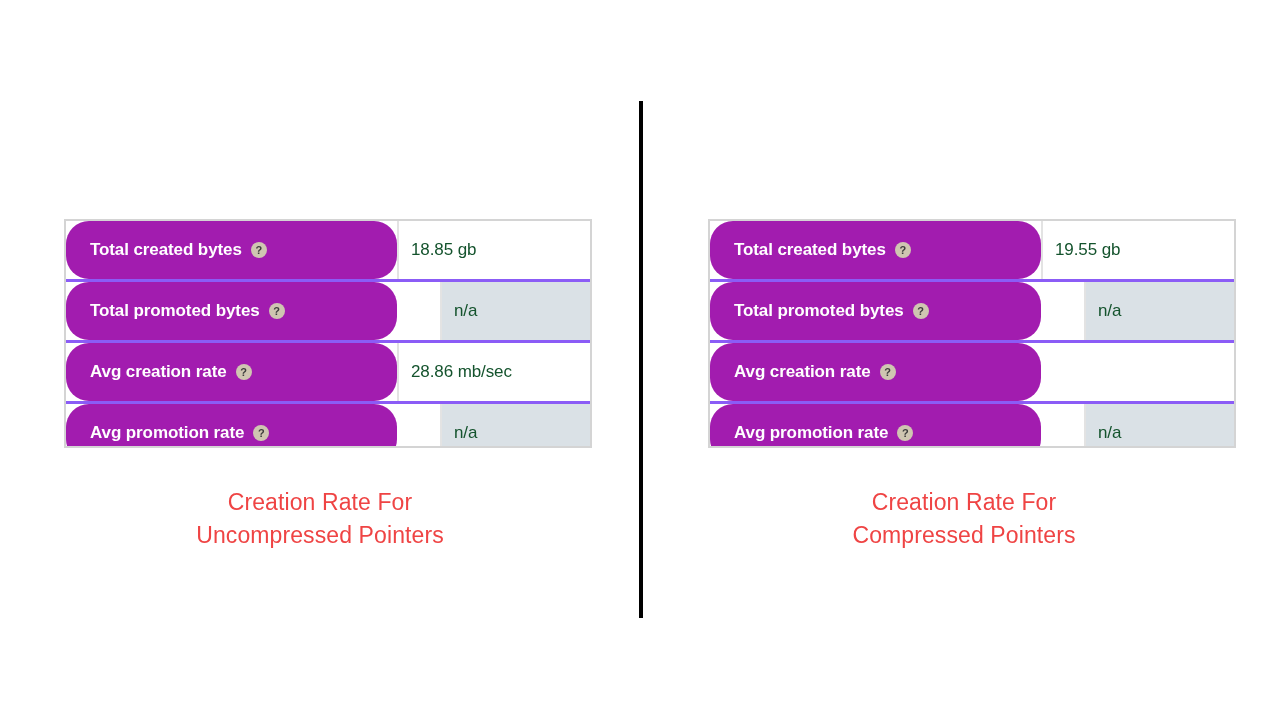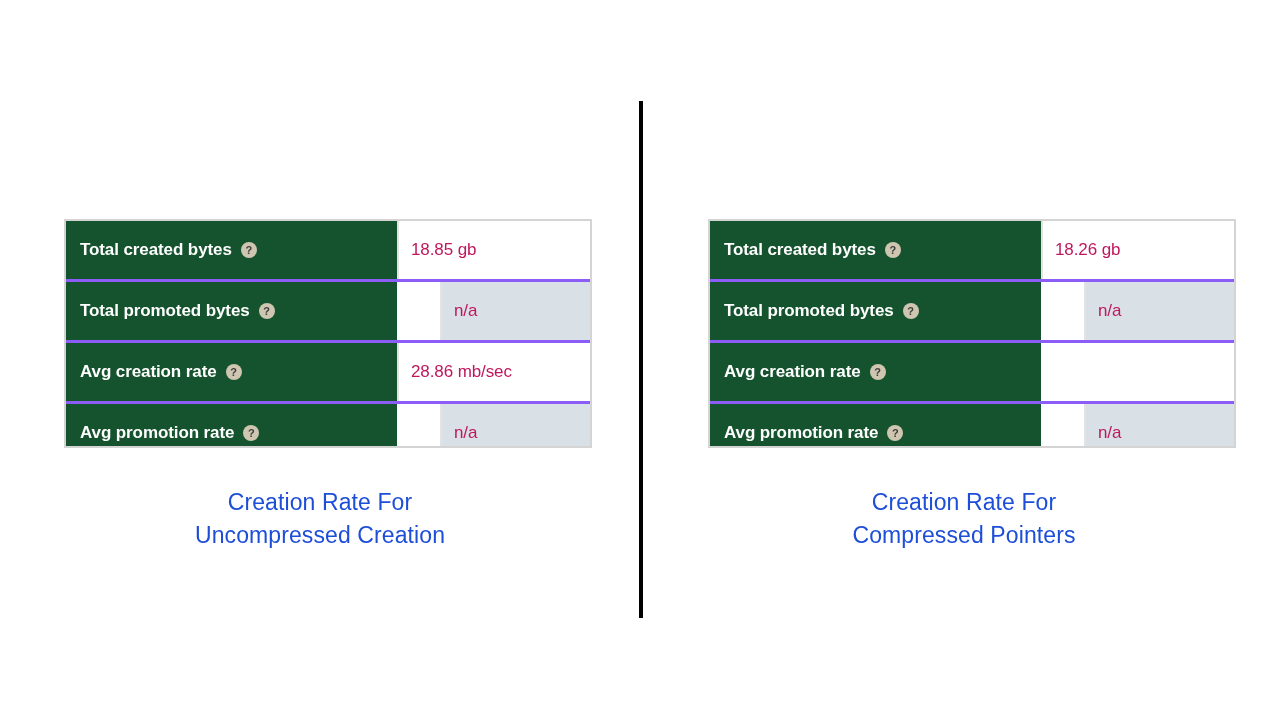--- a/index.html
+++ b/index.html
@@ -61,30 +61,31 @@
     display: flex;
     height: 58px;
     align-items: stretch;
   }
   .metrics-row + .metrics-row {
     border-top: 3px solid #8b5cf6;
     text-align: right;
   }
 
   .metric-label {
-    background: #14532d;
+    background: #a21caf;
     color: #ffffff;
     font-size: 17px;
     font-weight: bold;
     display: flex;
     align-items: center;
-    padding-left: 14px;
+    padding-left: 24px;
     box-sizing: border-box;
     flex: 0 0 331px;
     letter-spacing: -0.1px;
+    border-radius: 23px;
   }
   .panel-right .metric-label {
     flex: 0 0 331px;
   }
 
   .metric-label .label-text {
     white-space: nowrap;
   }
 
   
@@ -108,39 +109,39 @@
   }
 
   .metric-value {
     flex: 1 1 auto;
     display: flex;
     align-items: center;
     padding-left: 12px;
     box-sizing: border-box;
     font-size: 17px;
     font-weight: normal;
-    color: #be185d;
+    color: #14532d;
     background: #ffffff;
     border-left: 2px solid #e3e3e3;
     letter-spacing: -0.1px;
   }
   .metric-value.alt {
     background: #dae1e6;
     margin-left: 43px;
   }
 
   
   .caption {
     position: absolute;
     top: 486px;
     width: 100%;
     text-align: center;
     font-size: 23px;
     line-height: 33px;
-    color: #1d4ed8;
+    color: #ef4444;
     font-family: "Liberation Sans", sans-serif;
     letter-spacing: 0.1px;
   }
   .panel-right .caption {
     left: 4px;
   }
   .caption .cap-line {
     display: block;
   }
 </style>
@@ -182,35 +183,35 @@
         <span class="label-text">Avg promotion rate</span>
         <span class="help-icon">?</span>
       </div>
       <div class="metric-value alt">n/a</div>
     </div>
 
   </div>
 
   <div class="caption">
     <span class="cap-line">Creation Rate For</span>
-    <span class="cap-line">Uncompressed Creation</span>
+    <span class="cap-line">Uncompressed Pointers</span>
   </div>
 
 </section>
 
 <section class="panel panel-right">
 
   <div class="metrics-table">
 
     <div class="metrics-row">
       <div class="metric-label">
         <span class="label-text">Total created bytes</span>
         <span class="help-icon">?</span>
       </div>
-      <div class="metric-value">18.26 gb</div>
+      <div class="metric-value">19.55 gb</div>
     </div>
 
     <div class="metrics-row">
       <div class="metric-label">
         <span class="label-text">Total promoted bytes</span>
         <span class="help-icon">?</span>
       </div>
       <div class="metric-value alt">n/a</div>
     </div>
 

